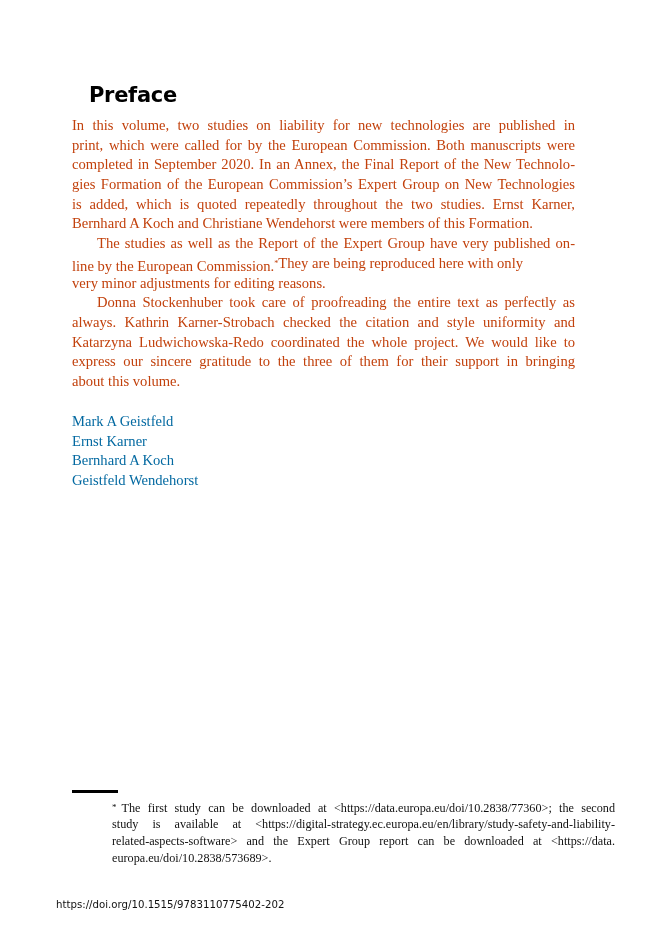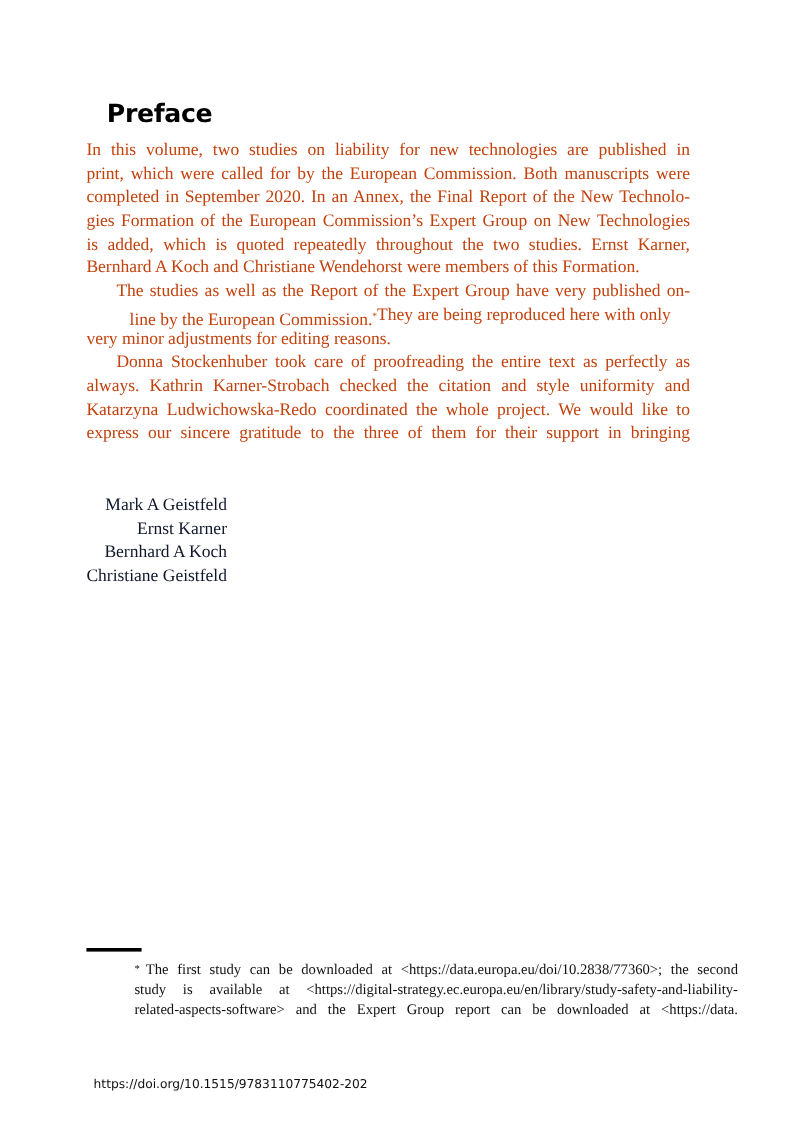--- a/index.html
+++ b/index.html
@@ -43,32 +43,30 @@
       height: 19.7px;
     }
     .line.last {
       text-align-last: left;
     }
     .line.indent {
       padding-left: 25px;
     }
     .justify-line {
       display: flex;
-      justify-content: center;
-      margin-left: 20px;
+      justify-content: flex-start;
     }
     .signatures {
       position: absolute;
       left: 72px;
       top: 412px;
       font-family: "Liberation Serif", serif;
       font-size: 14.6px;
       line-height: 19.7px;
-      color: #0f172a;
-      text-align: right;
+      color: #0369a1;
     }
     .signature {
       display: block;
     }
     .footnote-rule {
       position: absolute;
       left: 72px;
       top: 790px;
       width: 46px;
       height: 3px;
@@ -92,21 +90,21 @@
       font-size: 9px;
       vertical-align: 2px;
       margin-right: 5px;
     }
     .sup {
       font-size: 8px;
       vertical-align: 5px;
     }
     .doi {
       position: absolute;
-      left: 78px;
+      left: 56px;
       top: 899px;
       font-family: "DejaVu Sans", sans-serif;
       font-size: 10.2px;
       color: #111111;
     }
   </style>
 </head>
 <body>
 
 <h1 class="page-title">Preface</h1>
@@ -129,31 +127,33 @@
       <span>They are being reproduced here with only</span>
     </span>
     <span class="line last">very minor adjustments for editing reasons.</span>
   </div>
 
   <div>
     <span class="line indent">Donna Stockenhuber took care of proofreading the entire text as perfectly as</span>
     <span class="line">always. Kathrin Karner-Strobach checked the citation and style uniformity and</span>
     <span class="line">Katarzyna Ludwichowska-Redo coordinated the whole project. We would like to</span>
     <span class="line">express our sincere gratitude to the three of them for their support in bringing</span>
+    <span class="line last">about this volume.</span>
   </div>
 </div>
 
 <div class="signatures">
   <span class="signature">Mark A Geistfeld</span>
   <span class="signature">Ernst Karner</span>
   <span class="signature">Bernhard A Koch</span>
-  <span class="signature">Christiane Geistfeld</span>
+  <span class="signature">Geistfeld Wendehorst</span>
 </div>
 
 <div class="footnote-rule"></div>
 
 <div class="footnote">
   <span class="line"><span class="footnote-mark">*</span><span>The first study can be downloaded at &lt;https://data.europa.eu/doi/10.2838/77360&gt;; the second</span></span>
   <span class="line">study is available at &lt;https://digital-strategy.ec.europa.eu/en/library/study-safety-and-liability-</span>
   <span class="line">related-aspects-software&gt; and the Expert Group report can be downloaded at &lt;https://data.</span>
+  <span class="line last">europa.eu/doi/10.2838/573689&gt;.</span>
 </div>
 
 <div class="doi">https://doi.org/10.1515/9783110775402-202</div>
 
 </body></html>

